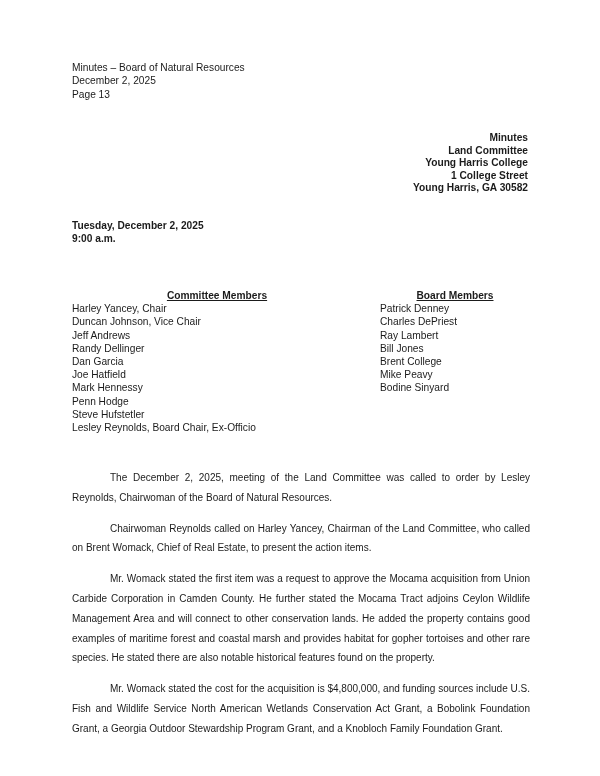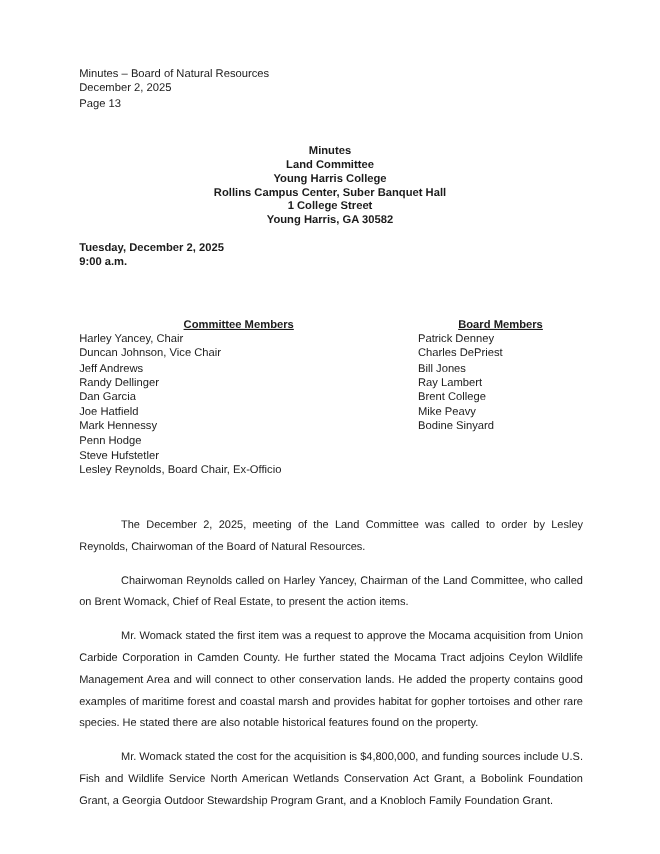--- a/index.html
+++ b/index.html
@@ -34,21 +34,21 @@
     white-space: nowrap;
   }
   .running-head div { white-space: nowrap; }
 
   
   .title-block {
     position: absolute;
     left: 72px;
     top: 104px;
     width: 456px;
-    text-align: center;
+    text-align: right;
     font-weight: bold;
     font-size: 10.2px;
     line-height: 12.6px;
   }
   .title-block div { white-space: nowrap; }
 
   .datetime-block {
     position: absolute;
     left: 72px;
     top: 192px;
@@ -114,21 +114,20 @@
   <div class="running-head">
     <div>Minutes – Board of Natural Resources</div>
     <div>December 2, 2025</div>
     <div>Page 13</div>
   </div>
 
   <div class="title-block">
     <div>Minutes</div>
     <div>Land Committee</div>
     <div>Young Harris College</div>
-    <div>Rollins Campus Center, Suber Banquet Hall</div>
     <div>1 College Street</div>
     <div>Young Harris, GA 30582</div>
   </div>
 
   <div class="datetime-block">
     <div>Tuesday, December 2, 2025</div>
     <div>9:00 a.m.</div>
   </div>
 
   <div class="members">
@@ -144,22 +143,22 @@
       <div class="member-line">Mark Hennessy</div>
       <div class="member-line">Penn Hodge</div>
       <div class="member-line">Steve Hufstetler</div>
       <div class="member-line">Lesley Reynolds, Board Chair, Ex-Officio</div>
     </div>
 
     <div class="col-board">
       <div class="col-heading">Board Members</div>
       <div class="member-line">Patrick Denney</div>
       <div class="member-line">Charles DePriest</div>
+      <div class="member-line">Ray Lambert</div>
       <div class="member-line">Bill Jones</div>
-      <div class="member-line">Ray Lambert</div>
       <div class="member-line">Brent College</div>
       <div class="member-line">Mike Peavy</div>
       <div class="member-line">Bodine Sinyard</div>
     </div>
 
   </div>
 
   <div class="body-text">
     <p>The December 2, 2025, meeting of the Land Committee was called to order by Lesley Reynolds, Chairwoman of the Board of Natural Resources.</p>
     <p>Chairwoman Reynolds called on Harley Yancey, Chairman of the Land Committee, who called on Brent Womack, Chief of Real Estate, to present the action items.</p>

